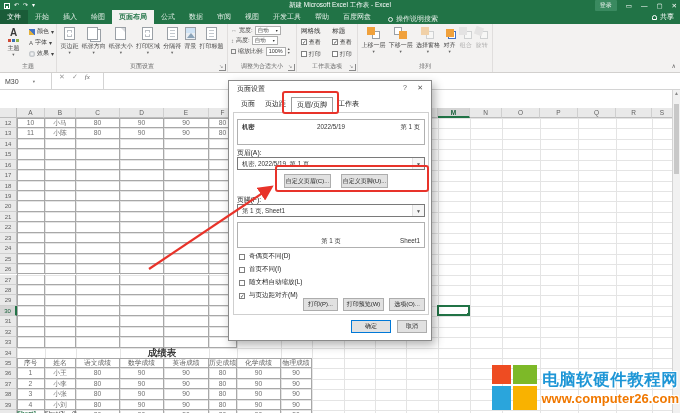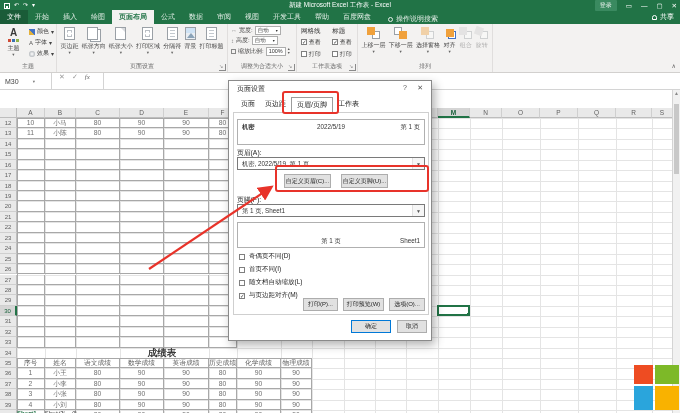--- a/index.html
+++ b/index.html
@@ -745,15 +745,19 @@
     <line x1="149" y1="269" x2="270" y2="188" stroke="#e8332a" stroke-width="2.2" marker-end="url(#ah)"></line>
   </svg>
 
   <div class="wm">
     <span class="wm-logo">
       <i id="wl0" style="background: rgb(238, 76, 34);"></i>
         <i id="wl1" style="background: rgb(125, 185, 40);"></i>
         <i id="wl2" style="background: rgb(42, 165, 220);"></i>
         <i id="wl3" style="background: rgb(249, 178, 0);"></i>
     </span>
+    <span class="wm-text">
+      <div class="wm-name" id="wm-name" style="color: rgb(30, 150, 214);">电脑软硬件教程网</div>
+      <div class="wm-url" id="wm-url" style="color: rgb(240, 120, 0);">www.computer26.com</div>
+    </span>
   </div>
 
 </div>
 
 </body></html>

